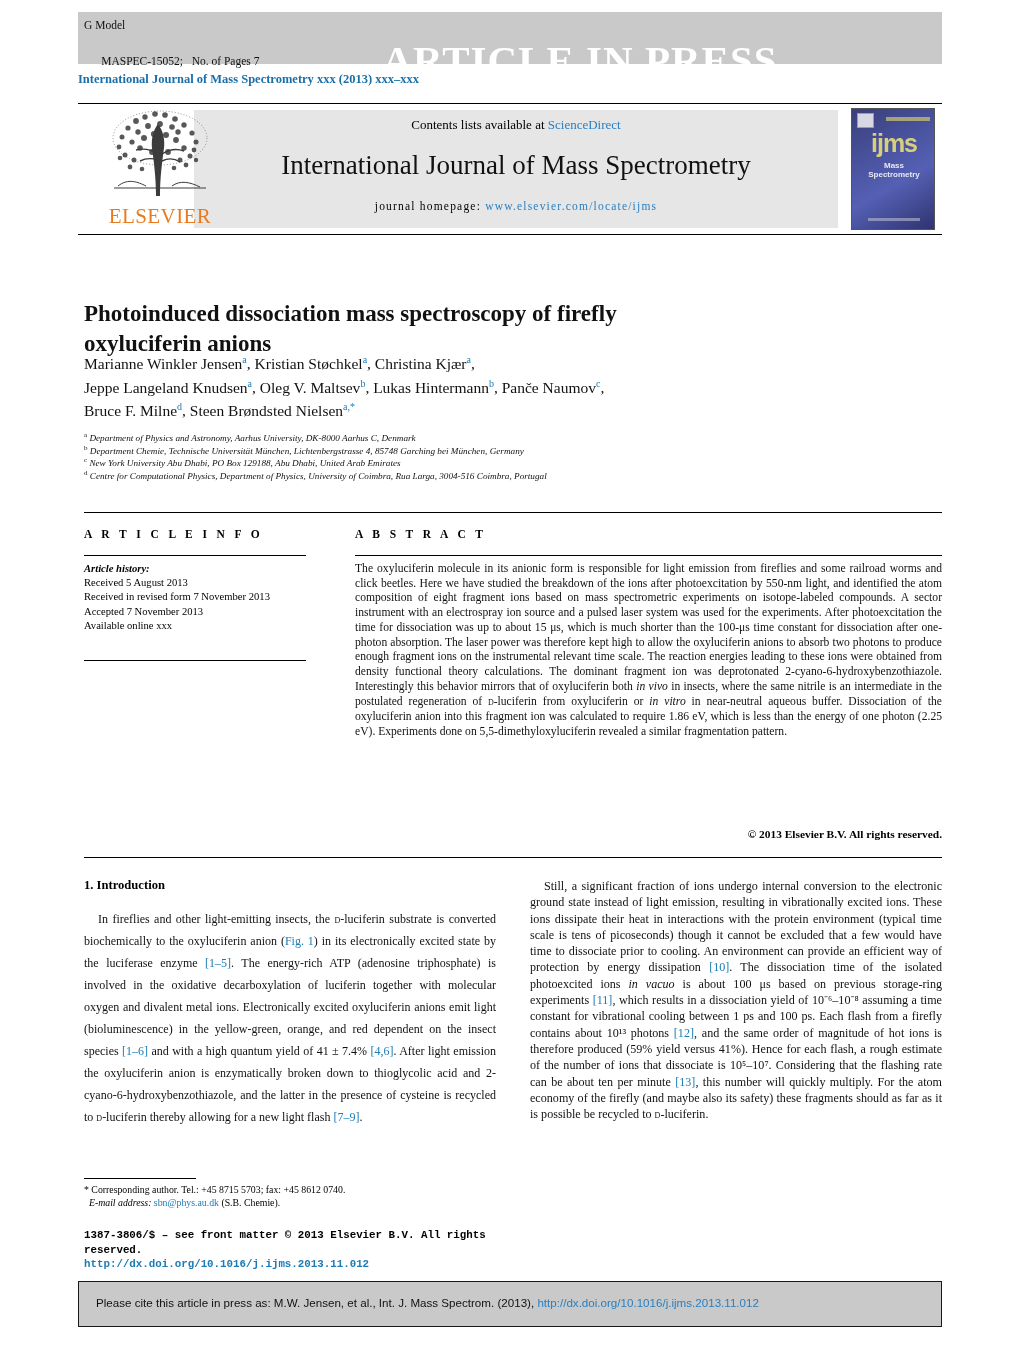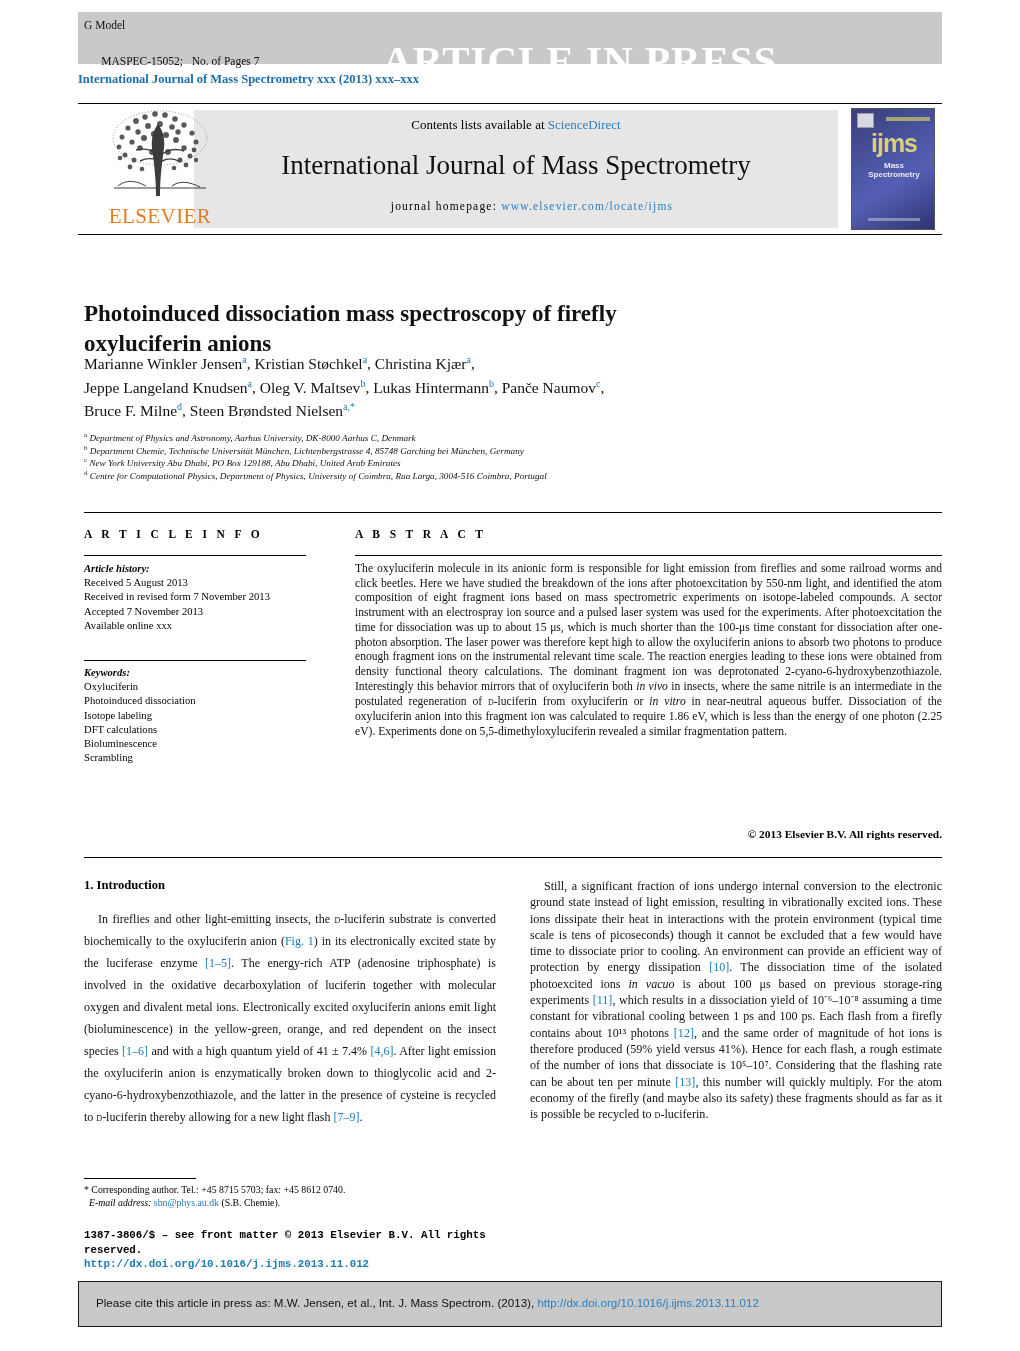--- a/index.html
+++ b/index.html
@@ -125,21 +125,20 @@
     color: #111;
   }
   .homepage-line {
     position: absolute;
     left: 194px; top: 200px;
     width: 644px;
     text-align: center;
     font-size: 11.5px;
     letter-spacing: 1.2px;
     font-family: "Liberation Serif", serif;
-    padding-left: 16px;
   }
   .homepage-line .hp-url { color: #2a7fc0; }
 
   .cover-thumb {
     position: absolute;
     left: 851px; top: 108px;
     width: 84px; height: 122px;
     background: linear-gradient(150deg, #3a3f7a 0%, #4a54a0 38%, #5560b5 60%, #2e3470 100%);
     border: 1px solid #555;
     box-sizing: border-box;
@@ -507,29 +506,20 @@
 
   <div class="article-history">
     <div class="lbl">Article history:</div>
     <div>Received 5 August 2013</div>
     <div>Received in revised form 7 November 2013</div>
     <div>Accepted 7 November 2013</div>
     <div>Available online xxx</div>
   </div>
 
   <div class="rule-kw"></div>
-  <div class="keywords">
-    <div class="lbl">Keywords:</div>
-    <div>Oxyluciferin</div>
-    <div>Photoinduced dissociation</div>
-    <div>Isotope labeling</div>
-    <div>DFT calculations</div>
-    <div>Bioluminescence</div>
-    <div>Scrambling</div>
-  </div>
 
   <div class="abstract-body">
     <span>The oxyluciferin molecule in its anionic form is responsible for light emission from fireflies and some railroad worms and click beetles. Here we have studied the breakdown of the ions after photoexcitation by 550-nm light, and identified the atom composition of eight fragment ions based on mass spectrometric experiments on isotope-labeled compounds. A sector instrument with an electrospray ion source and a pulsed laser system was used for the experiments. After photoexcitation the time for dissociation was up to about 15 μs, which is much shorter than the 100-μs time constant for dissociation after one-photon absorption. The laser power was therefore kept high to allow the oxyluciferin anions to absorb two photons to produce enough fragment ions on the instrumental relevant time scale. The reaction energies leading to these ions were obtained from density functional theory calculations. The dominant fragment ion was deprotonated 2-cyano-6-hydroxybenzothiazole. Interestingly this behavior mirrors that of oxyluciferin both </span><i>in vivo</i><span> in insects, where the same nitrile is an intermediate in the postulated regeneration of </span><span class="sc">d</span><span>-luciferin from oxyluciferin or </span><i>in vitro</i><span> in near-neutral aqueous buffer. Dissociation of the oxyluciferin anion into this fragment ion was calculated to require 1.86 eV, which is less than the energy of one photon (2.25 eV). Experiments done on 5,5-dimethyloxyluciferin revealed a similar fragmentation pattern.</span>
   </div>
   <div class="abstract-copy">© 2013 Elsevier B.V. All rights reserved.</div>
   <div class="rule-bottom-box"></div>
 
   <div class="section-head">1. Introduction</div>
 
   <div class="col-left">

